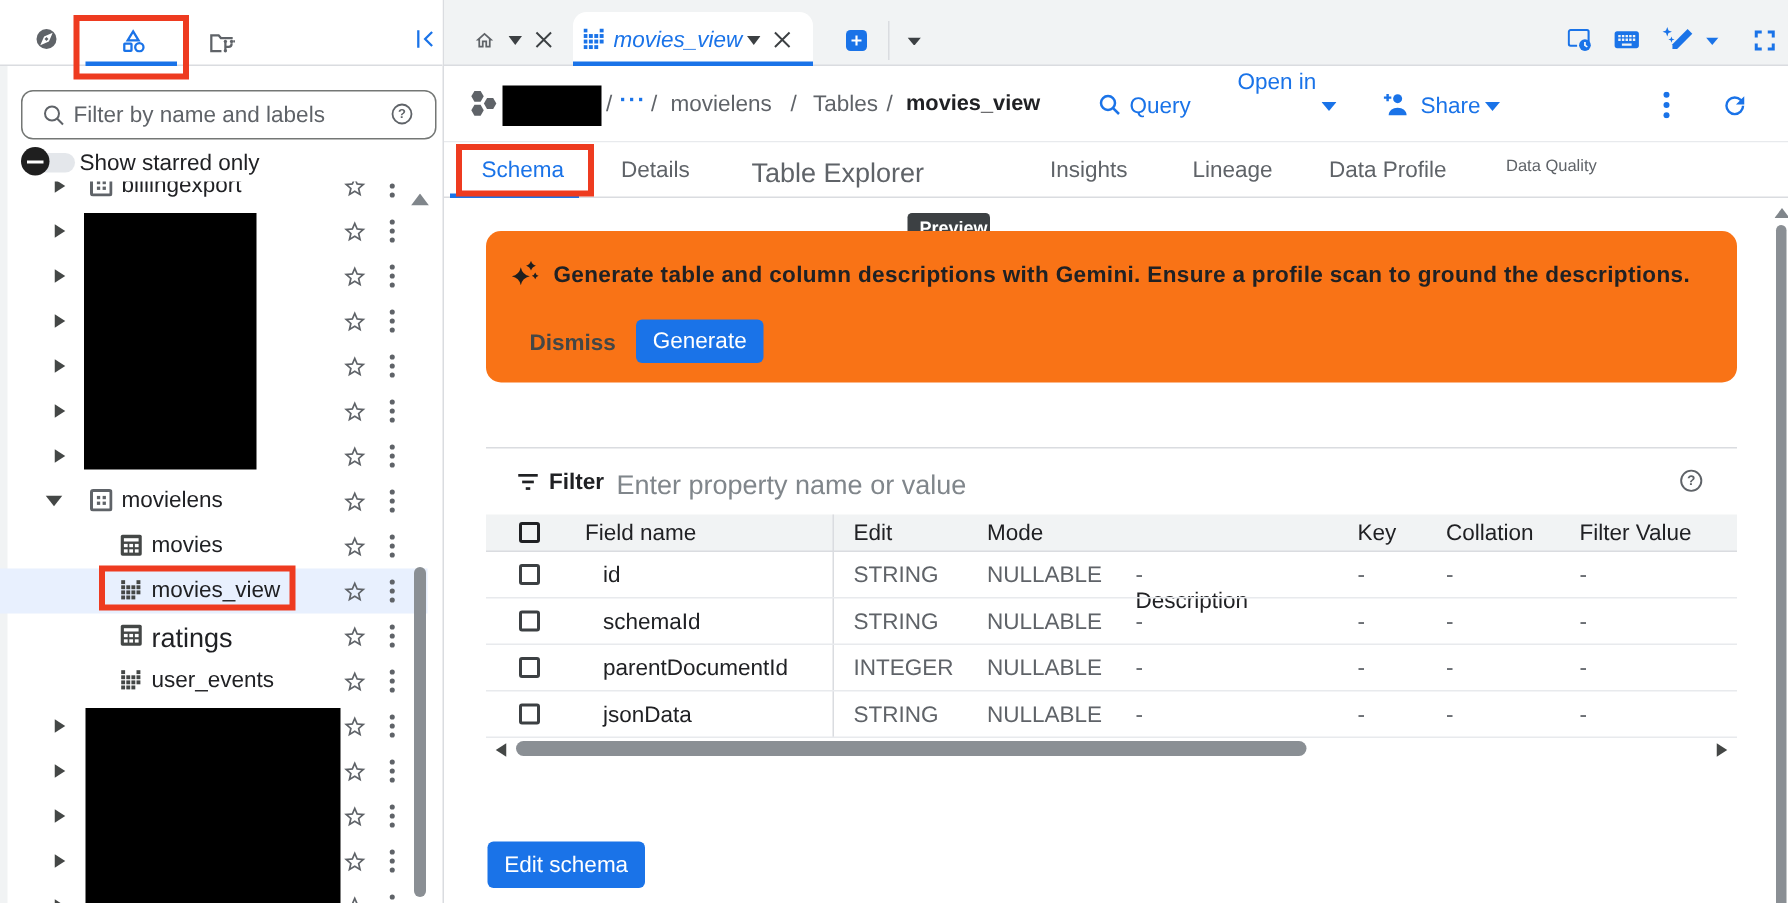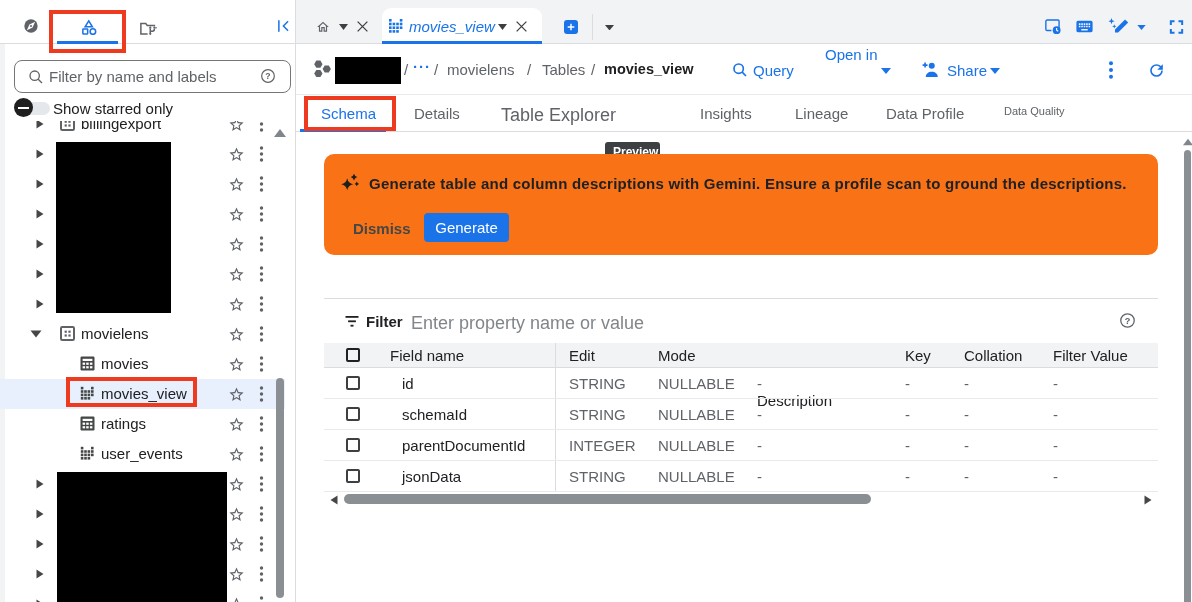--- a/index.html
+++ b/index.html
@@ -235,21 +235,21 @@
           <span style="position:absolute;left:80px;top:7px;line-height:0;"><svg width="15" height="15" viewBox="0 0 15 15">
               <rect x="0.5" y="0.5" width="14" height="14" rx="1.2" fill="#444746"></rect>
               <rect x="2.6" y="2.8" width="9.8" height="2.2" fill="#fff"></rect>
               <rect x="2.6" y="6.6" width="2.5" height="2.2" fill="#fff"></rect>
               <rect x="6.2" y="6.6" width="2.5" height="2.2" fill="#fff"></rect>
               <rect x="9.9" y="6.6" width="2.5" height="2.2" fill="#fff"></rect>
               <rect x="2.6" y="10.2" width="2.5" height="2.2" fill="#fff"></rect>
               <rect x="6.2" y="10.2" width="2.5" height="2.2" fill="#fff"></rect>
               <rect x="9.9" y="10.2" width="2.5" height="2.2" fill="#fff"></rect>
             </svg></span>
-          <span style="position:absolute;left:101px;top:6px;font-size:15px;color:#202124;">ratings</span>
+          <span style="position:absolute;left:101px;top:6px;font-size:18px;color:#202124;">ratings</span>
           <span style="position:absolute;left:228px;top:7px;line-height:0;"><svg width="17" height="17" viewBox="0 0 24 24" fill="#5f6368">
               <path d="M22 9.24l-7.19-.62L12 2 9.19 8.63 2 9.24l5.46 4.73L5.82 21 12 17.27 18.18 21l-1.63-7.03L22 9.24zM12 15.4l-3.76 2.27 1-4.28-3.32-2.88 4.38-.38L12 6.1l1.71 4.04 4.38.38-3.32 2.88 1 4.28L12 15.4z"></path>
             </svg></span>
           <span style="position:absolute;left:259px;top:7px;line-height:0;"><svg width="5" height="16" viewBox="0 0 5 16" fill="#5f6368">
               <circle cx="2.5" cy="2" r="1.7"></circle>
               <circle cx="2.5" cy="8" r="1.7"></circle>
               <circle cx="2.5" cy="14" r="1.7"></circle>
             </svg></span>
         </div>
         <div style="position:absolute;left:0;top:330px;width:285px;height:30px;">
@@ -525,20 +525,23 @@
     <span class="abs" style="left:729px;top:48px;font-size:15px;color:#202124;font-weight:500;">Filter Value</span>
 
     <div class="abs" style="left:231px;top:44px;width:1px;height:149px;background:#dadce0;"></div>
 
     <div class="abs" style="left:0;top:70px;width:834px;height:30px;border-bottom:1px solid #e8eaed;"></div>
     <div class="abs" style="left:0;top:101px;width:834px;height:30px;border-bottom:1px solid #e8eaed;"></div>
     <div class="abs" style="left:0;top:132px;width:834px;height:30px;border-bottom:1px solid #e8eaed;"></div>
     <div class="abs" style="left:0;top:163px;width:834px;height:30px;border-bottom:1px solid #e8eaed;"></div>
   </div>
 
+  <div class="abs" style="left:29px;top:561px;width:105px;height:31px;background:#1a73e8;border-radius:4px;text-align:center;">
+    <span style="font-size:15px;color:#fff;font-weight:500;line-height:31px;">Edit schema</span>
+  </div>
 
   <svg class="abs" style="left:887px;top:138px;" width="10" height="8" viewBox="0 0 12 8">
       <path d="M6 0 L12 8 H0 Z" fill="#80868b"></path>
     </svg>
   <div class="abs" style="left:887.5px;top:150px;width:7px;height:452px;background:#8a8f94;border-radius:4px 4px 0 0;"></div>
 </div>
 
 <div class="abs" style="left:324px;top:298px;width:834px;height:210px;pointer-events:none;text-align:center;">
   <div class="abs" style="left:22px;top:78px;width:14px;height:14px;border:2px solid #3c4043;border-radius:2px;"></div>
   <div class="abs" style="left:22px;top:109px;width:14px;height:14px;border:2px solid #3c4043;border-radius:2px;"></div>

